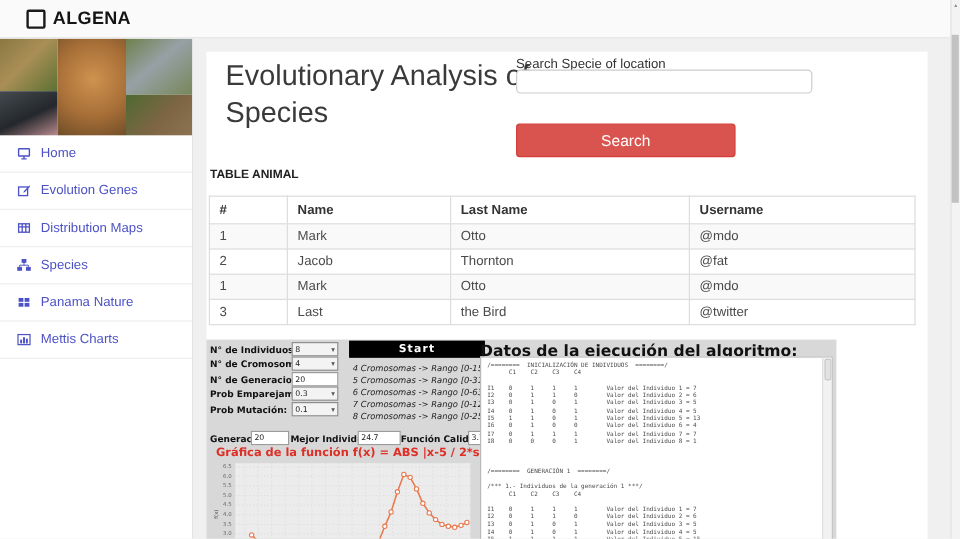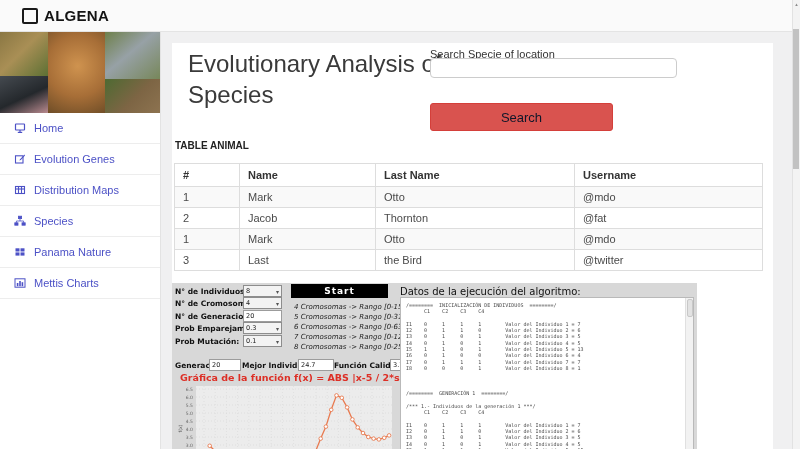--- a/index.html
+++ b/index.html
@@ -30,55 +30,55 @@
   .nicon svg{width:12px;height:12px;}
   
   .content{position:absolute;left:161px;top:32px;width:632px;height:417px;background:#f0f0f1;}
   .card{position:absolute;left:11px;top:11px;width:601px;height:500px;background:#ffffff;}
   .page-title{position:absolute;left:16px;top:5px;width:280px;margin:0;font-size:24px;
               font-weight:400;color:#3a3a3a;line-height:1.3;}
   .search-label{position:absolute;left:258px;top:5px;font-size:11px;color:#333;}
   .search-input{position:absolute;left:258px;top:15px;width:233px;height:18px;border:1px solid #ccc;
                 border-radius:4px;font-size:11px;padding:0 6px;outline:none;}
   .search-btn{position:absolute;left:258px;top:60px;width:183px;height:28px;background:#d9534f;
-              border:1px solid #d43f3a;border-radius:3px;color:#0f172a;font-size:13px;cursor:pointer;
+              border:1px solid #d43f3a;border-radius:3px;color:#ffffff;font-size:13px;cursor:pointer;
               font-family:"Liberation Sans",sans-serif;}
   .table-caption{position:absolute;left:3px;top:97px;font-size:10px;font-weight:700;color:#222;}
   .animal-table{position:absolute;left:2px;top:120px;border-collapse:collapse;font-size:11px;color:#333;}
   .animal-table th,.animal-table td{border:1px solid #ddd;text-align:left;padding:0 8px;}
   .animal-table th{height:22px;font-weight:700;}
   .animal-table td{height:20px;font-weight:400;color:#4a4a4a;}
   .animal-table tbody tr:nth-child(odd){background:#f9f9f9;}
   .cw0{width:48px;} .cw1{width:119px;} .cw2{width:182px;} .cw3{width:171px;}
   
   .ga-app{position:absolute;left:0px;top:240px;width:525px;height:180px;background:#d8d8d8;
           font-family:"DejaVu Sans",sans-serif;}
   .ga-label{position:absolute;font-size:7.5px;font-weight:700;color:#111;white-space:nowrap;}
   .ga-combo{position:absolute;width:33px;height:10px;background:#f3f3f3;border:1px solid #8d8d8d;
             font-size:6.5px;color:#222;display:flex;align-items:center;padding:0 2px;cursor:pointer;}
   .ga-combo .caret{margin-left:auto;font-size:6px;color:#555;font-style:normal;}
   .ga-combo i{font-style:normal;}
   .ga-field{position:absolute;height:10px;background:#fff;border:1px solid #9c9c9c;font-size:6.5px;
             color:#222;display:flex;align-items:center;padding:0 2px;}
-  .ga-start{position:absolute;left:119px;top:1px;width:97px;height:14px;background:#000;color:#fff;
+  .ga-start{position:absolute;left:119px;top:1px;width:113px;height:14px;background:#000;color:#fff;
             border:1px solid #000;font-size:9px;font-weight:700;letter-spacing:1px;cursor:pointer;
             font-family:"DejaVu Sans",sans-serif;}
   .ga-ranges{position:absolute;left:122px;top:19px;font-size:7px;font-style:italic;color:#1c1c1c;
              white-space:pre;line-height:10px;font-weight:500;}
   .ga-chart-title{position:absolute;left:8px;top:89px;width:216px;text-align:center;font-size:9.5px;
                   font-weight:700;color:#dd2f26;white-space:nowrap;}
   .ga-chart{position:absolute;left:8px;top:103px;width:214px;height:77px;}
   .ga-chart svg{position:absolute;left:16px;top:0;background:#ececec;display:block;overflow:hidden;}
   .yticks{position:absolute;left:0;top:0;width:15px;height:63px;}
   .yticks span{position:absolute;right:2px;font-size:4.5px;color:#666;line-height:5px;}
   .ylab{position:absolute;left:-3px;top:40px;font-size:4.5px;color:#555;transform:rotate(-90deg);}
   .grid{stroke:#d6d6d6;stroke-width:0.6;stroke-dasharray:1,2;}
   .fline{fill:none;stroke:#e87a50;stroke-width:1.3;}
   .fdot{fill:#ffffff;stroke:#e87a50;stroke-width:0.9;}
-  .ga-datos-title{position:absolute;left:228px;top:3px;font-size:10px;font-weight:400;color:#111;
+  .ga-datos-title{position:absolute;left:228px;top:3px;font-size:13px;font-weight:700;color:#111;
                   white-space:nowrap;}
   .ga-datos{position:absolute;left:228px;top:14px;width:292px;height:166px;background:#fff;
             border:1px solid #b9b9b9;overflow:hidden;}
   .ga-datos pre{margin:0;padding:4px 10px 0 5px;font-family:"DejaVu Sans Mono",monospace;
                 font-size:5px;line-height:6.3px;color:#4a4a4a;}
   .mini-sb{position:absolute;right:0;top:0;bottom:0;width:7px;background:#f2f2f2;
            border-left:1px solid #e0e0e0;cursor:pointer;}
   .mini-thumb{position:absolute;left:1px;top:1px;width:4px;height:16px;background:#e2e2e2;
               border:1px solid #c8c8c8;border-radius:2px;}
   

